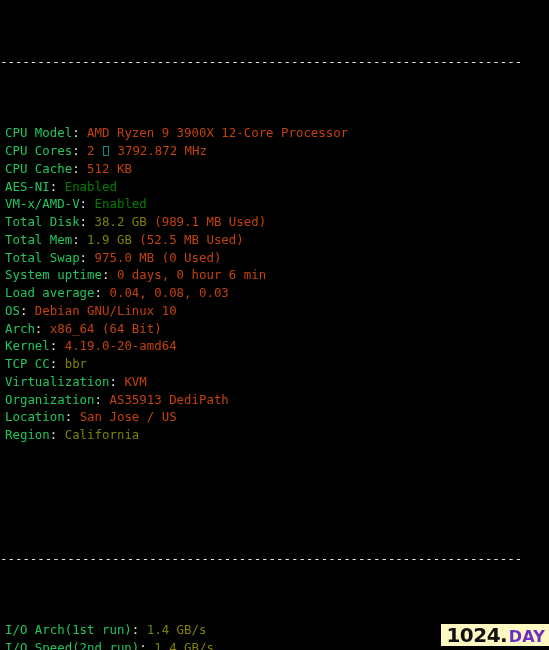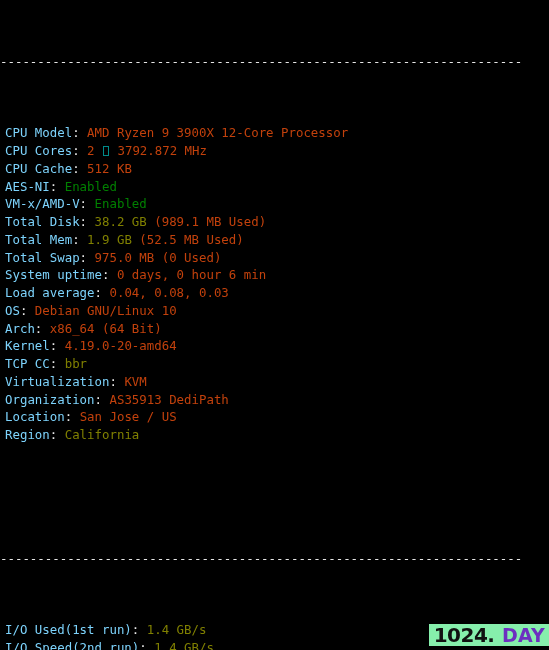--- a/index.html
+++ b/index.html
@@ -41,21 +41,21 @@
   }
 
   .blank { display: block; height: 17.75px; }
 
   .row {
     display: block;
     height: 17.75px;
     white-space: pre;
   }
 
-  .label  { color: #7dd3fc; text-align: right; }
+  .label  { color: #22c55e; text-align: right; }
   .colon  { color: #e8e8e8; }
 
   
   .c-cyan   { color: #c2410c; }
   .c-green  { color: #008000; }
   .c-olive  { color: #808000; margin-top: 12px; }
 
   .glyphbox {
     display: inline-block;
     width: 6px;
@@ -64,57 +64,57 @@
     box-sizing: border-box;
     vertical-align: -1px;
     margin: 0 1px;
   }
 
   
   #watermark {
     position: absolute;
     right: 0px;
     bottom: 4px;
-    background: #86efac;
+    background: #fef9c3;
     padding: 1px 4px 1px 5px;
     display: flex;
     align-items: flex-end;
     font-family: "DejaVu Sans", "Liberation Sans", sans-serif;
     font-weight: bold;
     line-height: 1;
   }
   #watermark .wm-num {
     color: #111111;
     font-size: 20px;
     letter-spacing: -0.5px;
   }
   #watermark .wm-dot {
     color: #111111;
     font-size: 20px;
   }
   #watermark .wm-day {
     color: #6d2fc0;
-    font-size: 19px;
+    font-size: 16px;
     letter-spacing: 0.2px;
-    margin-left: 7px;
+    margin-left: 1px;
   }
 </style>
 </head>
 <body>
 
 <div id="terminal">
 
   <div class="sep">----------------------------------------------------------------------</div>
 
   <div id="sysinfo-block" class="pad-left"><div class="row"><span class="label">CPU Model</span><span class="colon">:</span> <span class="c-cyan">AMD Ryzen 9 3900X 12-Core Processor</span></div><div class="row"><span class="label">CPU Cores</span><span class="colon">:</span> <span class="c-cyan">2 </span><span class="glyphbox"></span><span class="c-cyan"> 3792.872 MHz</span></div><div class="row"><span class="label">CPU Cache</span><span class="colon">:</span> <span class="c-cyan">512 KB</span></div><div class="row"><span class="label">AES-NI</span><span class="colon">:</span> <span class="c-green">Enabled</span></div><div class="row"><span class="label">VM-x/AMD-V</span><span class="colon">:</span> <span class="c-green">Enabled</span></div><div class="row"><span class="label">Total Disk</span><span class="colon">:</span> <span class="c-olive">38.2 GB</span> <span class="c-cyan">(989.1 MB Used)</span></div><div class="row"><span class="label">Total Mem</span><span class="colon">:</span> <span class="c-olive">1.9 GB</span> <span class="c-cyan">(52.5 MB Used)</span></div><div class="row"><span class="label">Total Swap</span><span class="colon">:</span> <span class="c-cyan">975.0 MB</span> <span class="c-cyan">(0 Used)</span></div><div class="row"><span class="label">System uptime</span><span class="colon">:</span> <span class="c-cyan">0 days, 0 hour 6 min</span></div><div class="row"><span class="label">Load average</span><span class="colon">:</span> <span class="c-cyan">0.04, 0.08, 0.03</span></div><div class="row"><span class="label">OS</span><span class="colon">:</span> <span class="c-cyan">Debian GNU/Linux 10</span></div><div class="row"><span class="label">Arch</span><span class="colon">:</span> <span class="c-cyan">x86_64 (64 Bit)</span></div><div class="row"><span class="label">Kernel</span><span class="colon">:</span> <span class="c-cyan">4.19.0-20-amd64</span></div><div class="row"><span class="label">TCP CC</span><span class="colon">:</span> <span class="c-olive">bbr</span></div><div class="row"><span class="label">Virtualization</span><span class="colon">:</span> <span class="c-cyan">KVM</span></div><div class="row"><span class="label">Organization</span><span class="colon">:</span> <span class="c-cyan">AS35913 DediPath</span></div><div class="row"><span class="label">Location</span><span class="colon">:</span> <span class="c-cyan">San Jose / US</span></div><div class="row"><span class="label">Region</span><span class="colon">:</span> <span class="c-olive">California</span></div></div>
 
   <div class="blank"></div>
   <div class="sep">----------------------------------------------------------------------</div>
 
-  <div id="io-block" class="pad-left"><div class="row"><span class="label">I/O Used(1st run)</span><span class="colon">:</span> <span class="c-olive">1.4 GB/s</span></div><div class="row"><span class="label">I/O Speed(2nd run)</span><span class="colon">:</span> <span class="c-olive">1.4 GB/s</span></div></div>
+  <div id="io-block" class="pad-left"><div class="row"><span class="label">I/O Arch(1st run)</span><span class="colon">:</span> <span class="c-olive">1.4 GB/s</span></div><div class="row"><span class="label">I/O Speed(2nd run)</span><span class="colon">:</span> <span class="c-olive">1.4 GB/s</span></div></div>
 
   
   
 
   
 
   
 
   <div id="watermark">
     <span class="wm-num">1024</span><span class="wm-dot">.</span><span class="wm-day">DAY</span>

